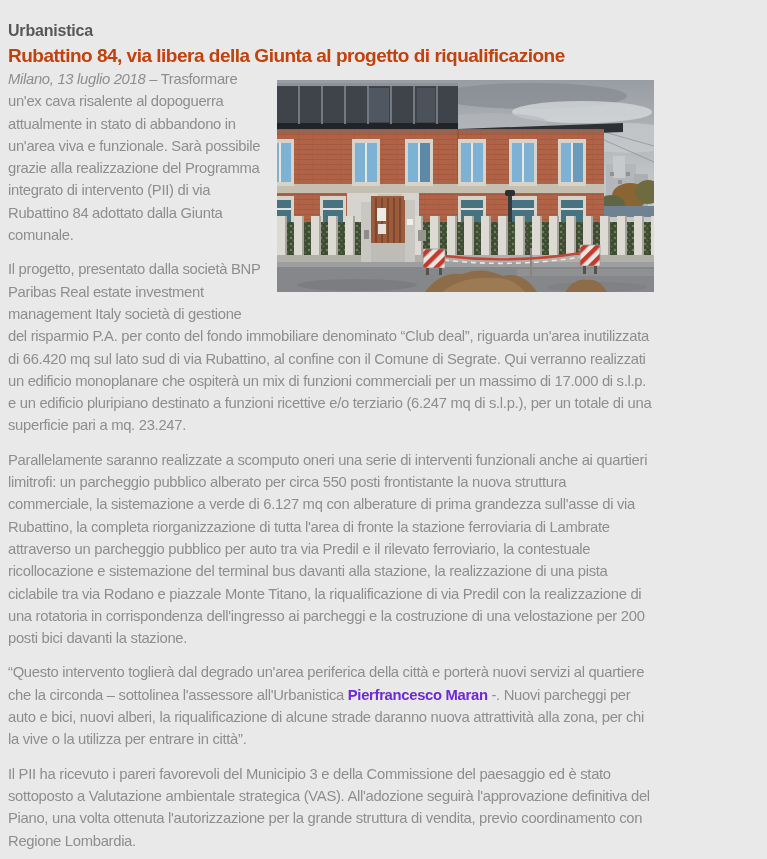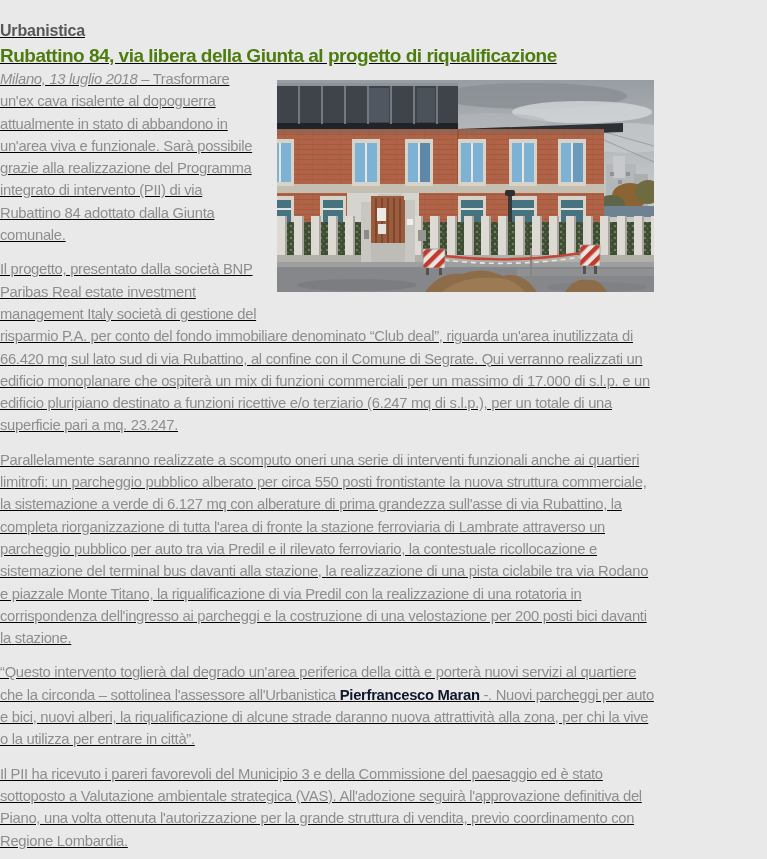--- a/index.html
+++ b/index.html
@@ -11,54 +11,53 @@
     height: 859px;
     overflow: hidden;
     background: #e9e9e9;
     font-family: "Liberation Sans", sans-serif;
     -webkit-font-smoothing: antialiased;
   }
   .page {
     box-sizing: border-box;
     width: 663px;
     height: 859px;
-    padding: 21px 9px 0 0;
-    text-decoration: underline;
+    padding: 21px 9px 0 8px;
   }
   .category {
     font-size: 16px;
     font-weight: bold;
     color: #57575a;
     letter-spacing: -0.2px;
     line-height: 20px;
   }
   .title {
     margin: 2px 0 0 0;
     font-size: 19px;
     font-weight: bold;
-    color: #4d7c0f;
+    color: #c2410c;
     letter-spacing: -0.5px;
     line-height: 25px;
   }
   .subtitle {
     margin-top: 13px;
     font-size: 16px;
     color: #8f8f8f;
     letter-spacing: -0.3px;
     line-height: 24.5px;
   }
   .article {
     font-size: 14.8px;
     color: #8e8e8e;
     letter-spacing: -0.3px;
     line-height: 22.3px;
   }
   .article p { margin: 0 0 12px 0; }
   .dateline { font-style: italic; }
-  .speaker { font-weight: bold; color: #0f172a; }
+  .speaker { font-weight: bold; color: #6d28d9; }
   figure.photo {
     float: right;
     width: 377px;
     height: 212px;
     margin: 12px 0 17px 13px;
     padding: 0;
   }
   figure.photo svg { display: block; width: 377px; height: 212px; }
 </style>
 </head>

